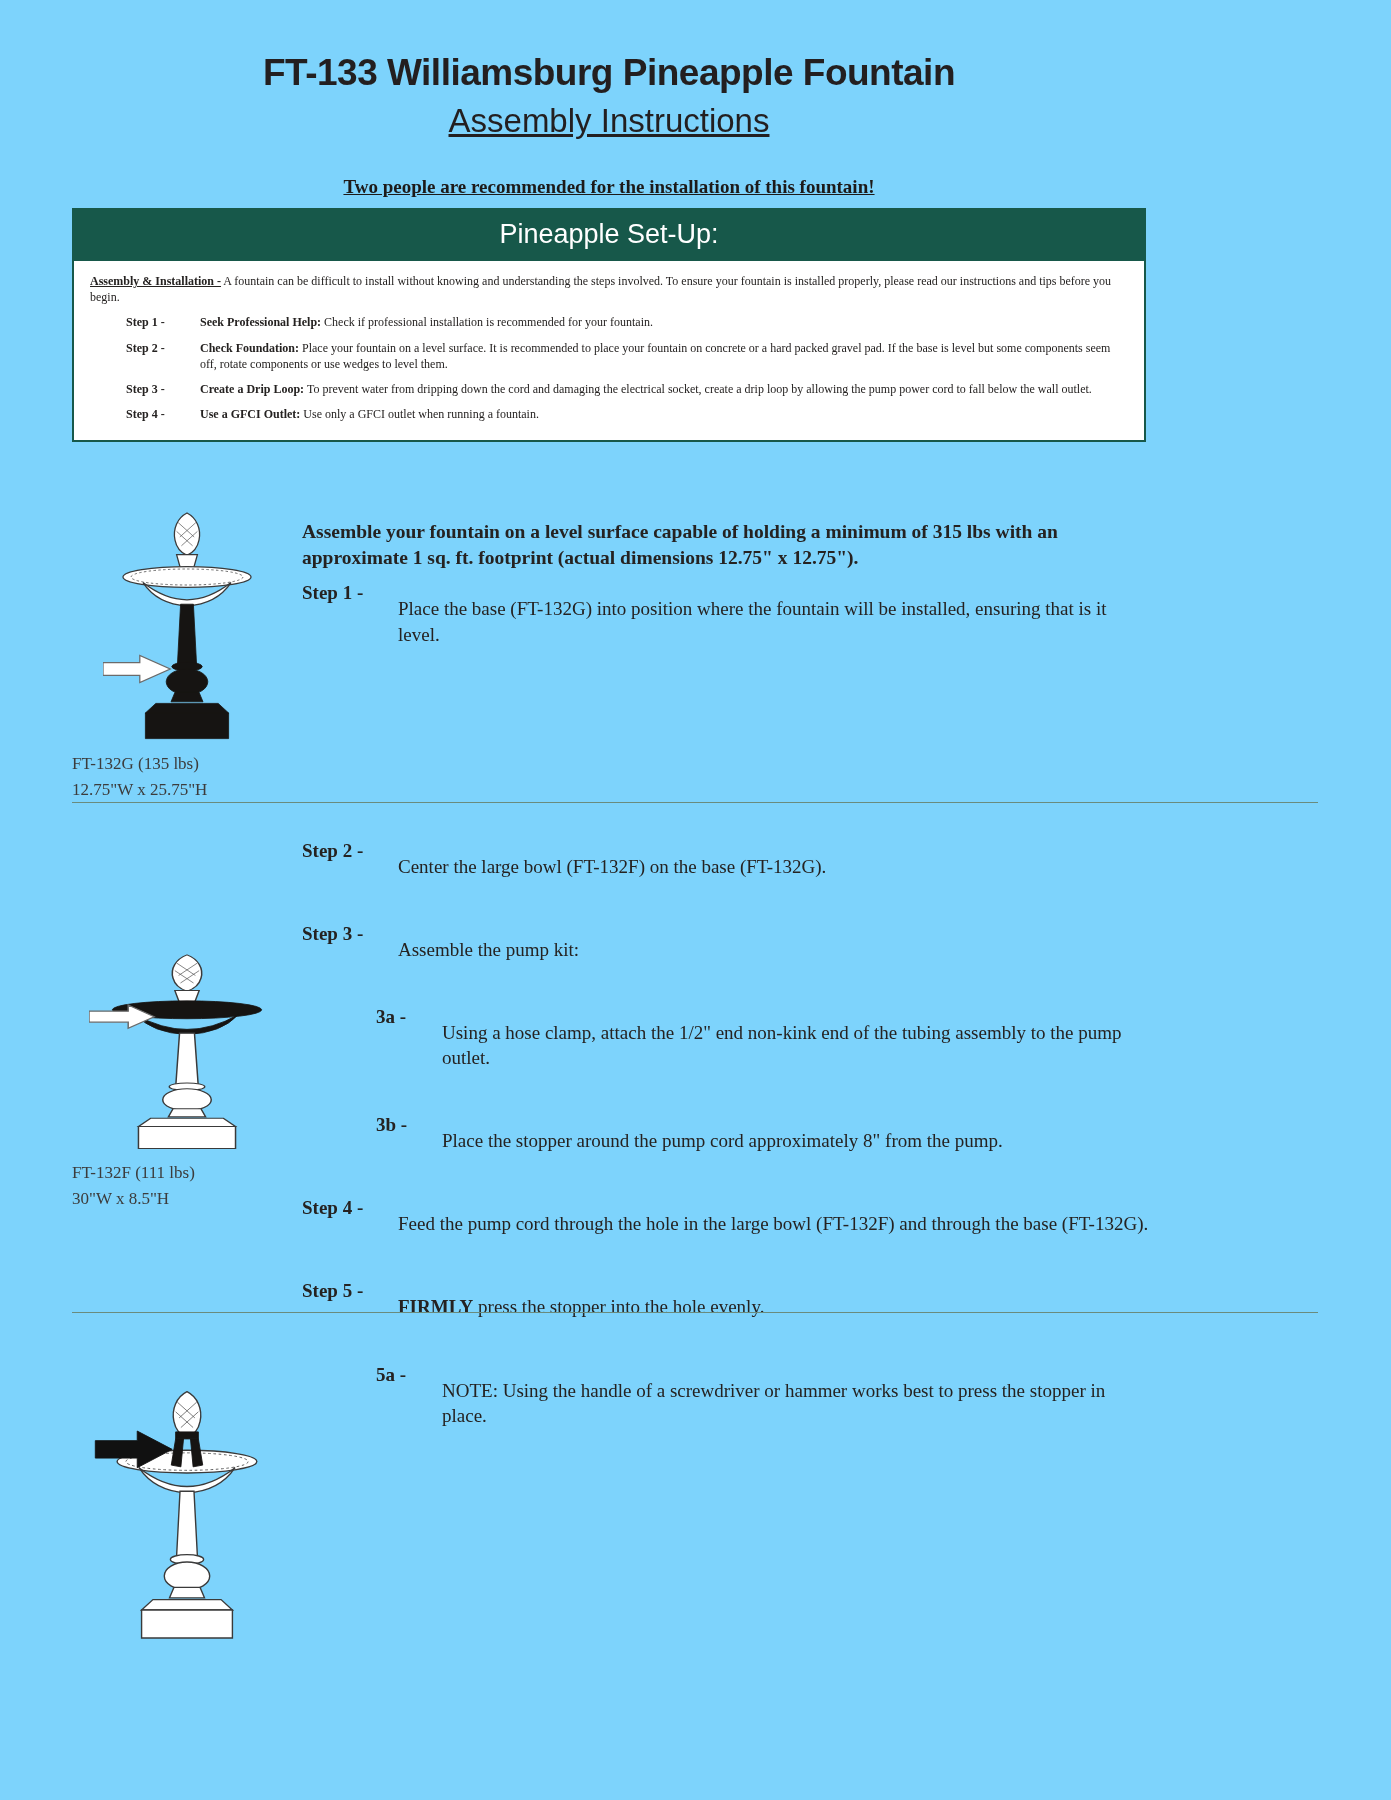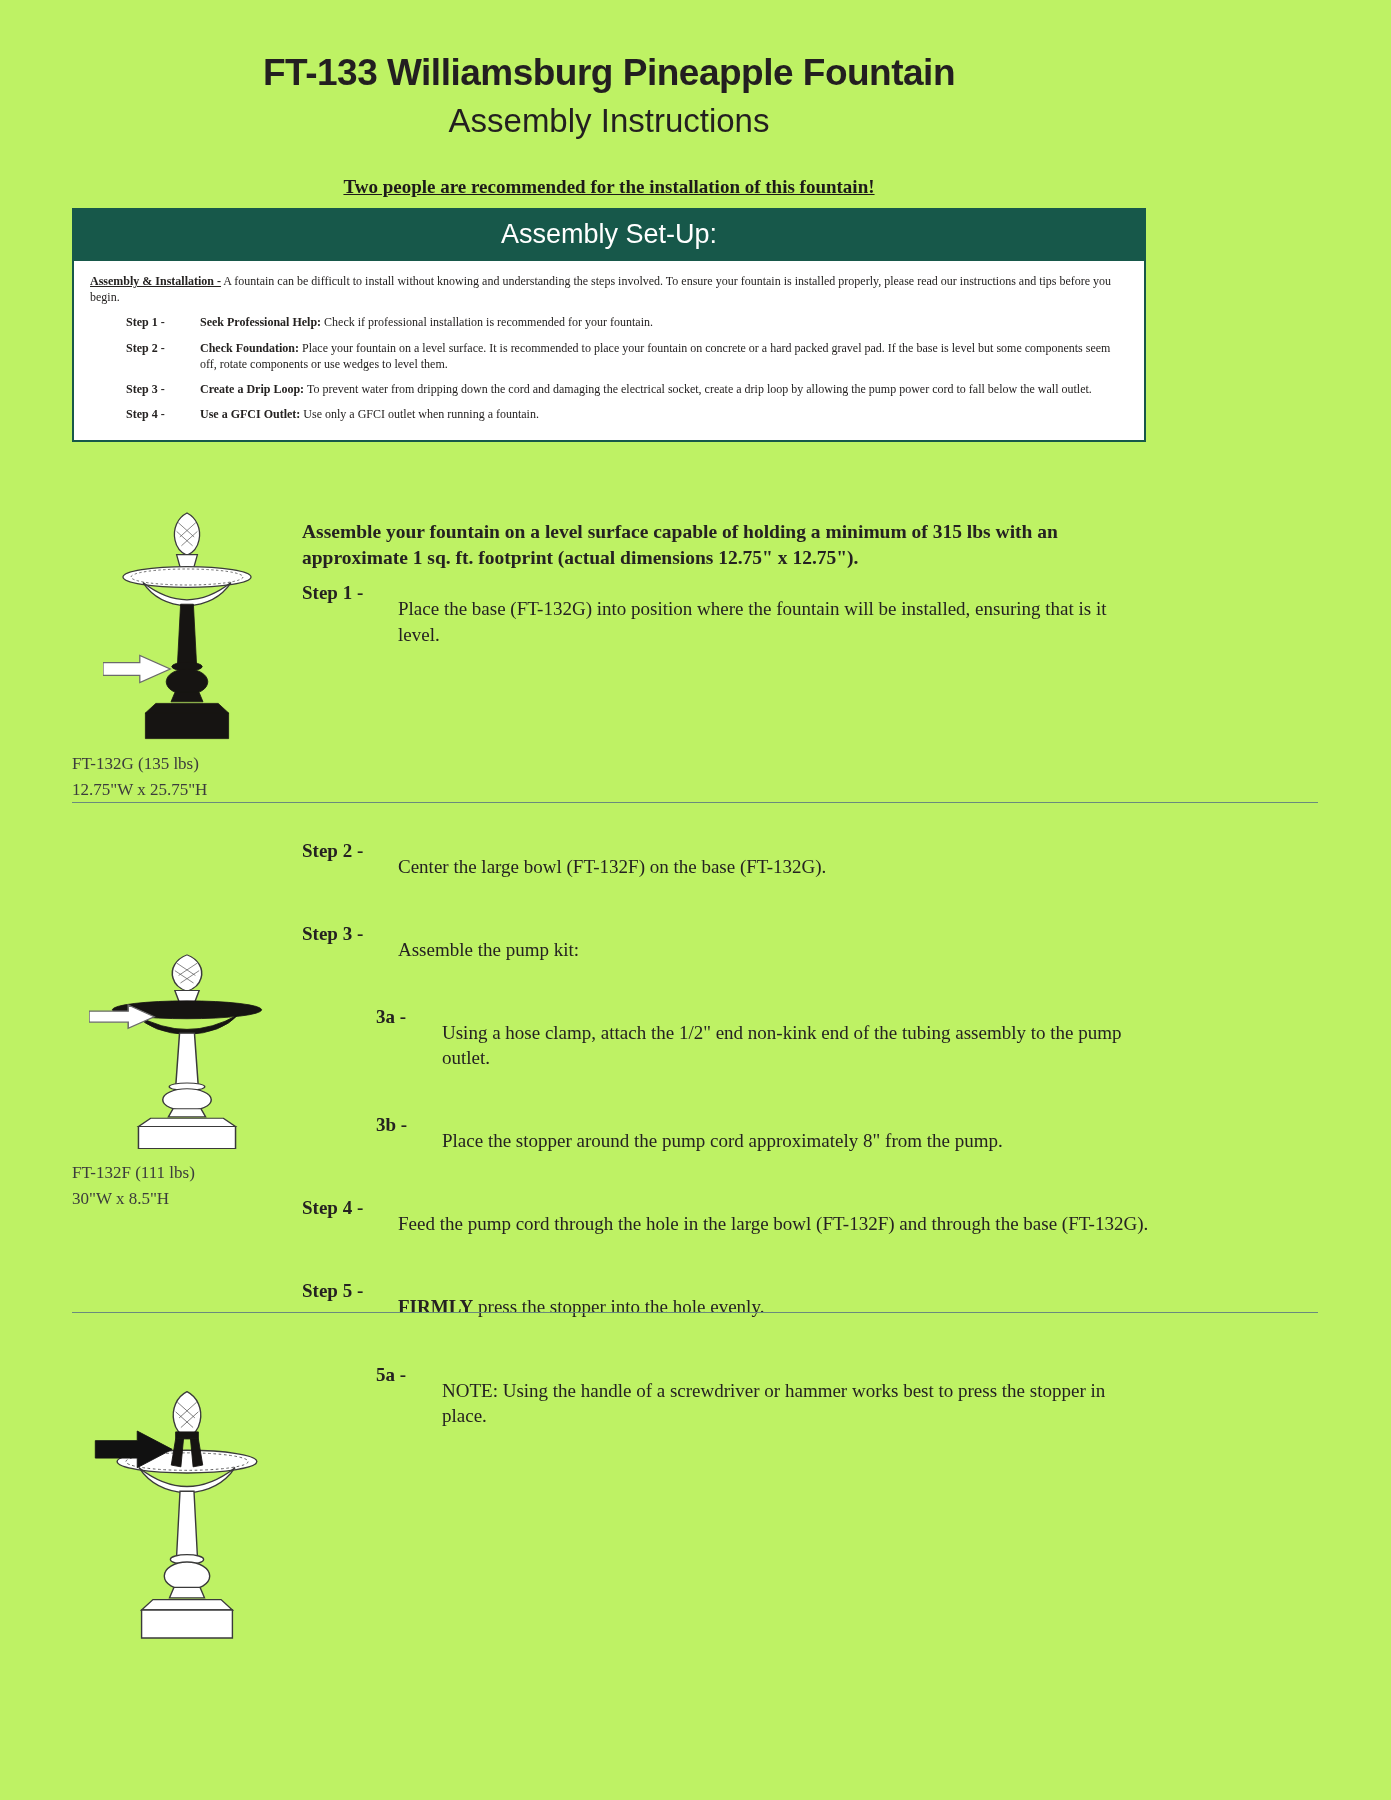--- a/index.html
+++ b/index.html
@@ -5,34 +5,34 @@
   :root{
     --green:#17584a;
     --divider:#6a8b7d;
     --ink:#252221;
     --caption:#3c3c3c;
   }
   html,body{margin:0;padding:0;background:#ffffff;}
   .page{
     position:relative;
     width:1391px;height:1800px;
-    background:#bef264;
+    background:#7dd3fc;
     font-family:"Liberation Serif", serif;
     color:var(--ink);
     overflow:hidden;
   }
   
   .doc-header{position:absolute;top:52px;left:72px;width:1074px;text-align:center;}
   .doc-header h1{
     margin:0;font-family:"Liberation Sans",sans-serif;
     font-size:37px;font-weight:bold;letter-spacing:-0.5px;color:#231f20;
   }
   .doc-header h2{
     margin:8px 0 0;font-family:"Liberation Sans",sans-serif;
-    font-size:33px;font-weight:normal;color:#231f20;
+    font-size:33px;font-weight:normal;color:#231f20;text-decoration:underline;
   }
   .notice{
     margin:36px 0 0;font-size:19px;font-weight:bold;
     text-decoration:underline;color:#1d1a19;
   }
   
   .setup-box{
     position:absolute;top:208px;left:72px;width:1074px;
     border:2px solid var(--green);box-sizing:border-box;background:#fff;
   }
@@ -82,21 +82,21 @@
 
 <div class="page">
 
   <header class="doc-header">
     <h1>FT-133 Williamsburg Pineapple Fountain</h1>
     <h2>Assembly Instructions</h2>
     <p class="notice">Two people are recommended for the installation of this fountain!</p>
   </header>
 
   <section class="setup-box">
-    <div class="setup-banner">Assembly Set-Up:</div>
+    <div class="setup-banner">Pineapple Set-Up:</div>
     <div class="setup-body">
       <p class="setup-intro"><span class="setup-intro-label">Assembly &amp; Installation -</span> <span>A fountain can be difficult to install without knowing and understanding the steps involved. To ensure your fountain is installed properly, please read our instructions and tips before you begin.</span></p>
 
       <div class="sstep">
         <span class="sstep-label">Step 1 -</span>
         <p class="sstep-body"><b>Seek Professional Help:</b> <span>Check if professional installation is recommended for your fountain.</span></p>
       </div>
       <div class="sstep">
         <span class="sstep-label">Step 2 -</span>
         <p class="sstep-body"><b>Check Foundation:</b> <span>Place your fountain on a level surface. It is recommended to place your fountain on concrete or a hard packed gravel pad. If the base is level but some components seem off, rotate components or use wedges to level them.</span></p>

